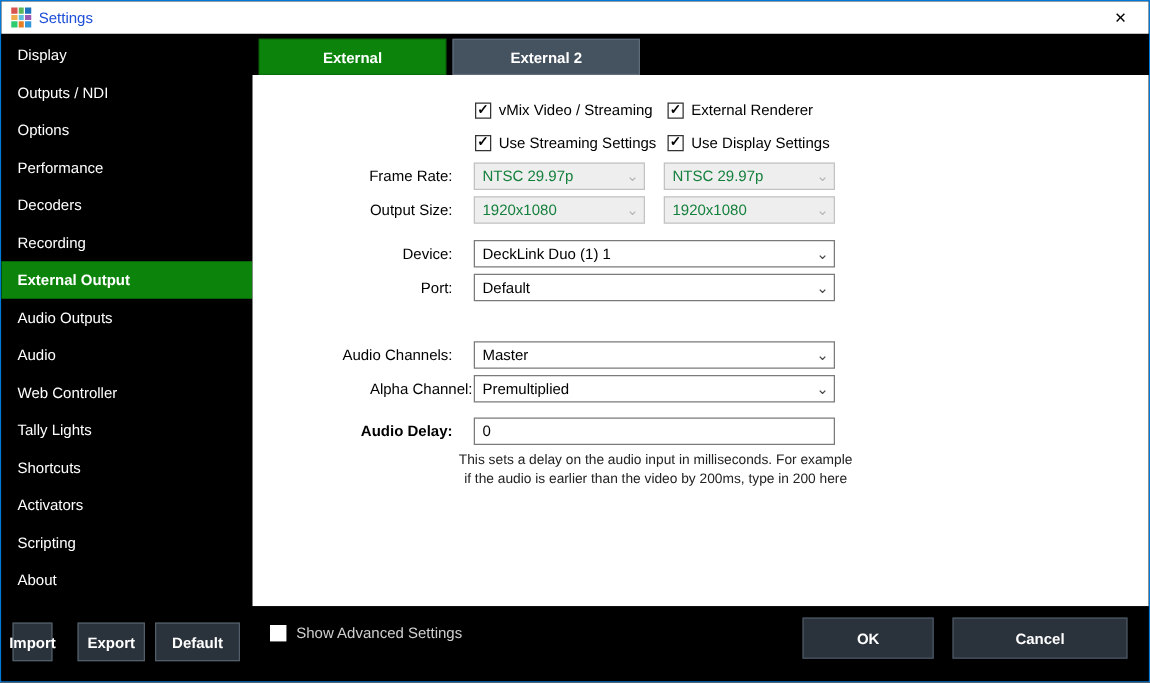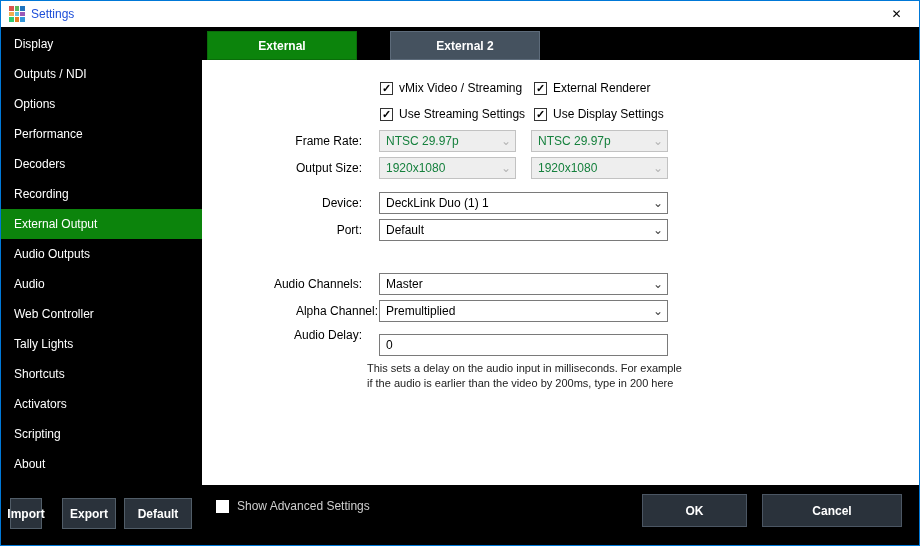--- a/index.html
+++ b/index.html
@@ -22,30 +22,30 @@
     display:flex; align-items:center; justify-content:center;
     font-size:12px; color:#000; cursor:pointer;
   }
   
   .body { flex:1 1 auto; display:flex; min-height:0; }
   .sidebar { width:201px; background:#000; padding-top:2px; flex:0 0 auto; }
   .side-item {
     height:30px; line-height:30px; padding-left:13px; color:#fff;
     font-size:12px; cursor:pointer; white-space:nowrap;
   }
-  .side-item.selected { background:var(--accent-green, #0c840c); }
+  .side-item.selected { background:var(--accent-green, #0c840c);font-weight:bold; }
   .main { flex:1 1 auto; display:flex; flex-direction:column; background:#000; }
   
   .tabstrip { height:33px; background:#000; display:flex; align-items:flex-end; padding-left:5px; gap:5px; flex:0 0 auto; }
   .tab {
     width:150px; height:29px; display:flex; align-items:center; justify-content:center;
     color:#fff; font-size:12px; font-weight:600; cursor:pointer;
   }
   .tab.active { background:var(--accent-green, #0c840c); border:1px solid #0a6d0a; }
-  .tab.inactive { background:var(--tab-inactive, #45525f); border:1px solid #5d6b7a;margin-left:28px; }
+  .tab.inactive { background:var(--tab-inactive, #45525f); border:1px solid #5d6b7a; }
   
   .content { flex:1 1 auto; background:#fff; position:relative; font-size:12px; color:#000; }
   .flabel { position:absolute; left:0; width:160px; text-align:right; line-height:22px; }
   .chk { position:absolute; display:flex; align-items:center; gap:6px; cursor:pointer; height:16px; }
   .chk .box {
     width:13px; height:13px; background:#fff; border:1px solid #333;
     display:flex; align-items:center; justify-content:center;
     font-size:11px; line-height:11px; color:#000;
   }
   .chk .box.checked::after { content:"✓"; font-weight:bold; }
@@ -55,21 +55,21 @@
   }
   .dd .dd-val { flex:1 1 auto; padding-left:6px; font-size:12px; color:#000; white-space:nowrap; overflow:hidden; }
   .dd .dd-arrow { flex:0 0 18px; text-align:center; color:#444; font-size:12px; line-height:18px; }
   .dd.disabled { background:#eeeeee; border-color:#c2c2c2; cursor:default; }
   .dd.disabled .dd-val { color:#15803d; }
   .dd.disabled .dd-arrow { color:#b5b5b5; }
   .txt-input {
     position:absolute; height:22px; border:1px solid #7a7a7a; background:#fff;
     font-family:"Liberation Sans", sans-serif; font-size:12px; padding:0 6px; color:#000;
   }
-  .help-text { position:absolute; font-size:11px; color:#222; line-height:15px; }
+  .help-text { position:absolute; font-size:11px; color:#222; text-align:center; line-height:15px; }
   
   .footer { height:60px; background:#000; flex:0 0 auto; position:relative; }
   .side-btn {
     position:absolute; top:13px; height:31px; background:var(--btn-dark, #2a323b);
     border:1px solid #515d68; color:#fff; font-size:12px; font-weight:600;
     display:flex; align-items:center; justify-content:center; cursor:pointer;
   }
   .adv-chk { position:absolute; left:215px; top:14px; display:flex; align-items:center; gap:8px; cursor:pointer; }
   .adv-chk .box { width:13px; height:13px; border:1px solid #fff; background:#fff; }
   .adv-chk .label { color:#cfcfcf; font-size:12px; }
@@ -183,21 +183,21 @@
           <span class="dd-val">Master</span>
           <span class="dd-arrow">⌄</span>
         </div>
 
         <div class="flabel" style="top:240px;margin-left:16px;">Alpha Channel:</div>
         <div class="dd" style="left:177px; top:240px; width:289px;">
           <span class="dd-val">Premultiplied</span>
           <span class="dd-arrow">⌄</span>
         </div>
 
-        <div class="flabel" style="top:264px;">Audio Delay:</div>
+        <div class="flabel" style="top:274px;font-weight:bold;">Audio Delay:</div>
         <input class="txt-input" style="left: 177px; top: 274px; width: 289px;" value="0">
 
         <div class="help-text" style="left:165px; top:301px; width:315px;">This sets a delay on the audio input in milliseconds. For example if the audio is earlier than the video by 200ms, type in 200 here</div>
 
       </div>
     </div>
   </div>
 
   <div class="footer">
     <div class="side-btn" style="left:9px; width:32px;">Import</div>

